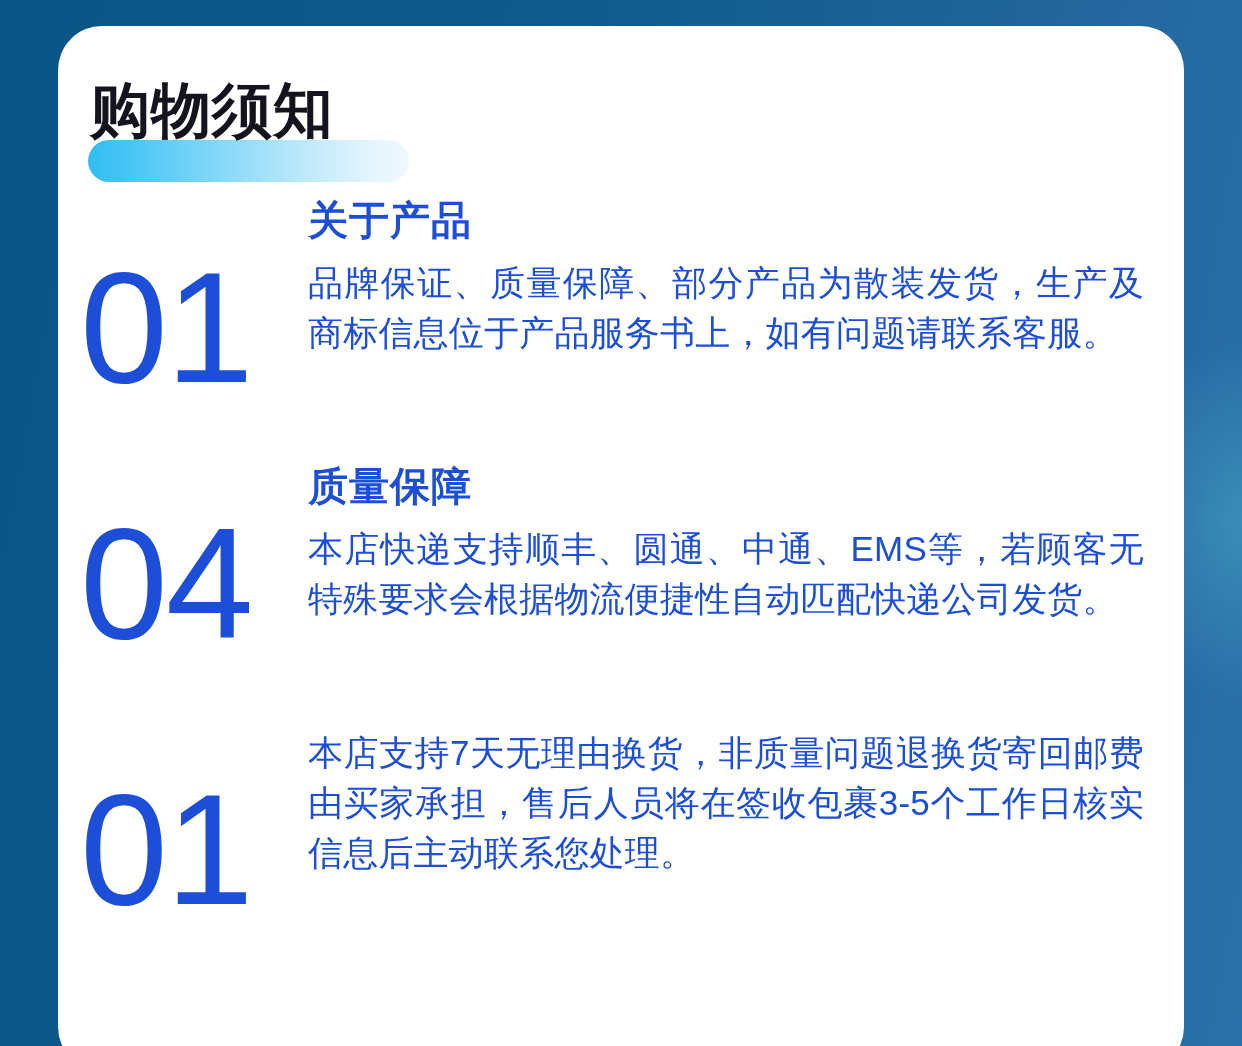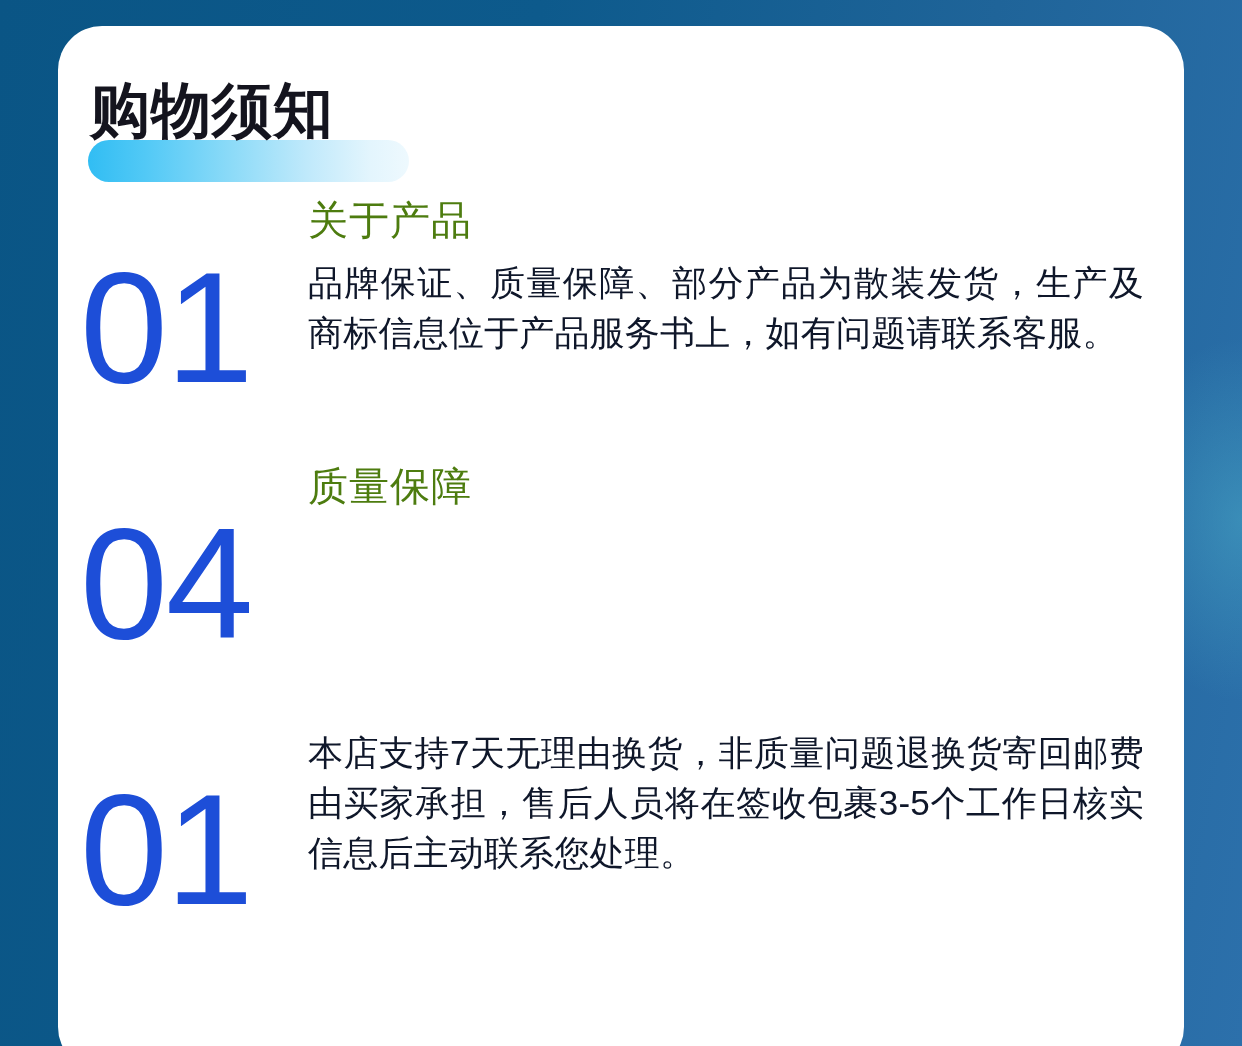--- a/index.html
+++ b/index.html
@@ -101,29 +101,29 @@
     -webkit-font-smoothing: antialiased;
   }
 
   .sec-body {
     margin-left: 250px;
     padding-right: 40px;
   }
   .sec-heading {
     font-size: 40px;
     line-height: 48px;
-    font-weight: 400;
-    color: #4d7c0f;
+    font-weight: 700;
+    color: #1d4ed8;
     letter-spacing: 1px;
     margin: 0 0 14px 0;
   }
   .sec-text {
     font-size: 35px;
     line-height: 50px;
-    color: #0f172a;
+    color: #1d4ed8;
     letter-spacing: 0.2px;
     margin: 0;
     max-width: 845px;
     text-align: justify;
     text-justify: inter-character;
   }
 
   
   .section-1 .sec-number { top: 52px; }
   .section-2 .sec-number { top: 42px; }
@@ -148,20 +148,21 @@
         <div class="sec-body">
           <h2 class="sec-heading">关于产品</h2>
           <p class="sec-text">品牌保证、质量保障、部分产品为散装发货，生产及商标信息位于产品服务书上，如有问题请联系客服。</p>
         </div>
       </div>
 
       <div class="section section-2">
         <div class="sec-number">04</div>
         <div class="sec-body">
           <h2 class="sec-heading">质量保障</h2>
+          <p class="sec-text">本店快递支持顺丰、圆通、中通、EMS等，若顾客无特殊要求会根据物流便捷性自动匹配快递公司发货。</p>
         </div>
       </div>
 
       <div class="section section-3">
         <div class="sec-number">01</div>
         <div class="sec-body">
           <p class="sec-text">本店支持7天无理由换货，非质量问题退换货寄回邮费由买家承担，售后人员将在签收包裹3-5个工作日核实信息后主动联系您处理。</p>
         </div>
       </div>
 

